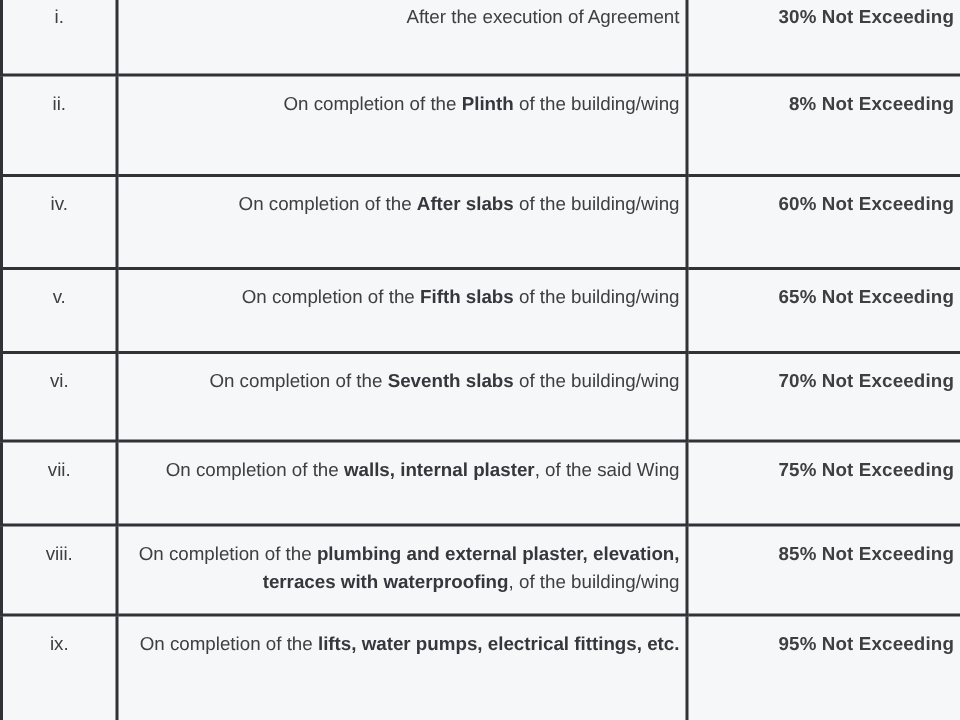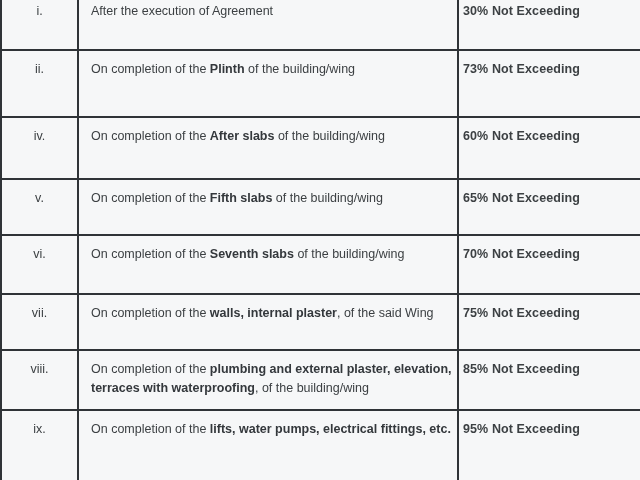--- a/index.html
+++ b/index.html
@@ -33,23 +33,24 @@
     line-height: 1.5;
     padding: 9px 4px 0 4px;
   }
   tr:first-child td { border-top: none; padding-top: 2px; }
   td.num {
     text-align: center;
   }
   td.desc {
     padding-left: 12px;
     padding-right: 4px;
+    text-align: right;
   }
   td.pct {
-    text-align: left;
+    text-align: right;
     font-weight: 700;
     letter-spacing: 0.1px;
   }
   .line { white-space: nowrap; }
   .b { font-weight: 700; color: #34383c; }
   .r { font-weight: 400; }
   
   tr:nth-child(1) td { height: 50px; }
   tr:nth-child(2) td { height: 67px; }
   tr:nth-child(3) td { height: 62px; }
@@ -76,21 +77,21 @@
     <td class="desc">
             <div class="line"><span class="r">After the execution of Agreement</span></div>
           </td>
     <td class="pct">30% Not Exceeding</td>
   </tr>
         <tr>
     <td class="num">ii.</td>
     <td class="desc">
             <div class="line"><span class="r">On completion of the </span><span class="b">Plinth</span><span class="r"> of the building/wing</span></div>
           </td>
-    <td class="pct">73% Not Exceeding</td>
+    <td class="pct">8% Not Exceeding</td>
   </tr>
         <tr>
     <td class="num">iv.</td>
     <td class="desc">
             <div class="line"><span class="r">On completion of the </span><span class="b">After slabs</span><span class="r"> of the building/wing</span></div>
           </td>
     <td class="pct">60% Not Exceeding</td>
   </tr>
         <tr>
     <td class="num">v.</td>

